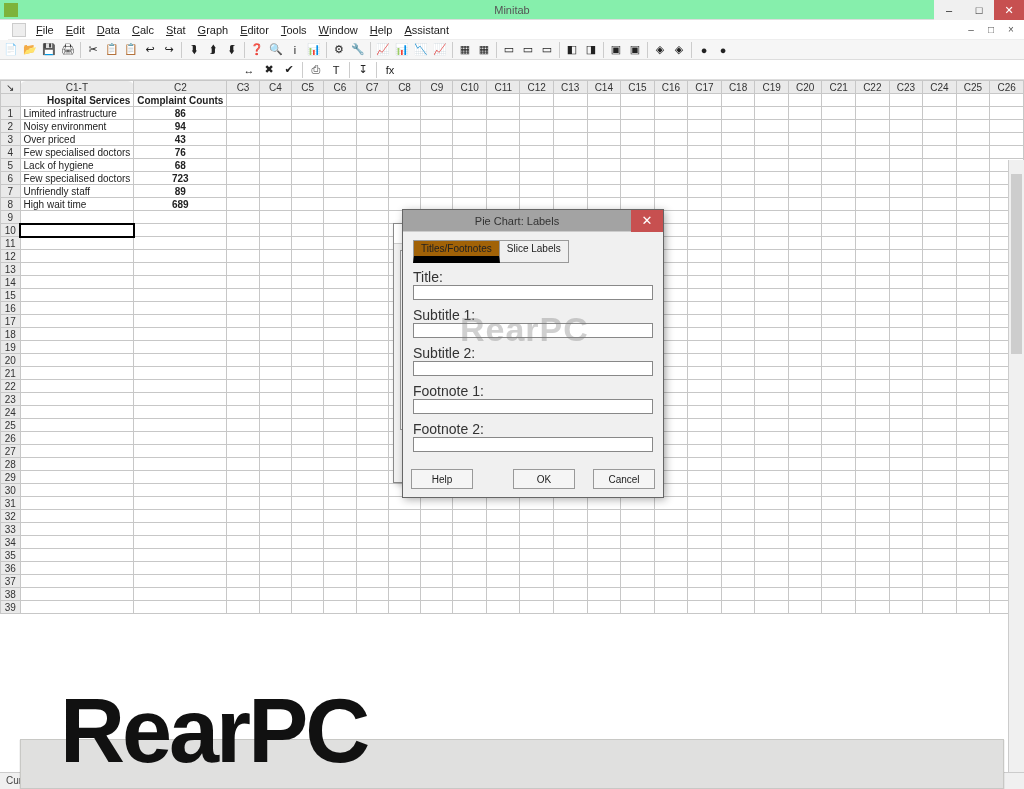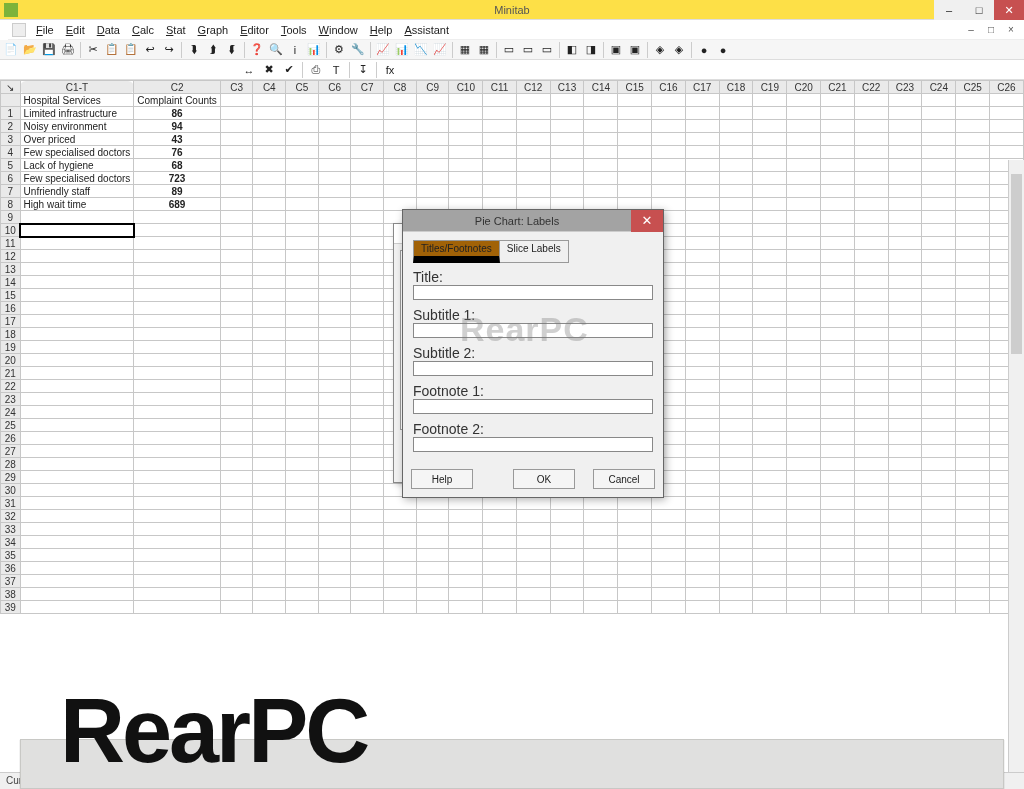--- a/index.html
+++ b/index.html
@@ -1,18 +1,18 @@
 <!DOCTYPE html>
 <html><head>
 <meta charset="utf-8">
 <style>
   * { box-sizing: border-box; margin:0; padding:0; }
   body { font-family: "Segoe UI", Tahoma, Arial, sans-serif; font-size: 11px; background:#fff; width:1024px; height:789px; overflow:hidden; position:relative; color:#222;}
   
-  .titlebar { height:20px; background:#fde047; border-bottom:1px solid #ddd; display:flex; align-items:center; position:relative;}
+  .titlebar { height:20px; background:#86efac; border-bottom:1px solid #ddd; display:flex; align-items:center; position:relative;}
   .titlebar .app-icon { width:14px; height:14px; margin:0 4px; background:#7db33a; display:inline-block;}
   .titlebar .title { position:absolute; left:0; right:0; text-align:center; font-size:11px; color:#555;}
   .titlebar .win-controls { position:absolute; right:0; top:0; display:flex;}
   .titlebar .win-controls div { width:30px; height:20px; display:flex; align-items:center; justify-content:center; font-size:11px;}
   .titlebar .win-min, .titlebar .win-max { background:#f0f0f0;}
   .titlebar .win-close { background:#c75050; color:#fff;}
   
   .menubar { height:20px; background:#fff; display:flex; align-items:center; padding:0 4px; border-bottom:1px solid #eee;margin-left:8px;}
   .menubar .sys-icon { width:14px; height:14px; margin-right:4px; background:#eee; border:1px solid #ccc;}
   .menubar .menu-item { padding:2px 6px; font-size:11px; color:#222; cursor:default;}
@@ -30,21 +30,21 @@
   table.sheet { border-collapse:collapse; table-layout:fixed;}
   table.sheet th, table.sheet td { border:1px solid #c7c7c7; height:13px; font-size:10px; padding:0 3px; background:#fff; overflow:hidden; white-space:nowrap; text-overflow:clip;}
   table.sheet th { background:#eaeaea; font-weight:normal; color:#333; text-align:center;}
   .corner { background:#eaeaea;}
   .rowhdr { width:20px; text-align:center; background:#eaeaea;}
   .colA { width:80px;border-radius:6px;}
   .colB { width:70px;}
   .colN { width:36px;}
   td.num { text-align:center;font-weight:bold; }
   td.txt { text-align:left; }
-  td.hdrcell { text-align:left; font-weight:normal; background:#fff;}
+  td.hdrcell { text-align:right; font-weight:bold; background:#fff;}
   td.selected { outline:2px solid #000; outline-offset:-1px; background:#fff;}
   
   .dialog-behind { position:absolute; left:393px; top:223px; width:267px; height:260px; background:#f0f0f0; border:1px solid #888; box-shadow:2px 2px 6px rgba(0,0,0,0.2);}
   .dialog-behind .tb { height:20px; background:#fff; border-bottom:1px solid #ccc; display:flex;}
   .dialog-behind .tb-close { margin-left:auto; width:28px; height:20px; background:#ccc; color:#666; display:flex; align-items:center; justify-content:center; font-size:12px;}
   .dialog-behind .body { padding:6px;}
   .dialog-behind .list { width:30px; height:180px; background:#fff; border:1px solid #999; font-size:10px; padding:2px;}
   
   .dialog { position:absolute; left:402px; top:209px; width:262px; background:#f0f0f0; border:1px solid #666; box-shadow:2px 2px 8px rgba(0,0,0,0.3);}
   .dialog .dlg-title { height:22px; background:#a3a3a3; display:flex; align-items:center; border-bottom:1px solid #ccc;}

